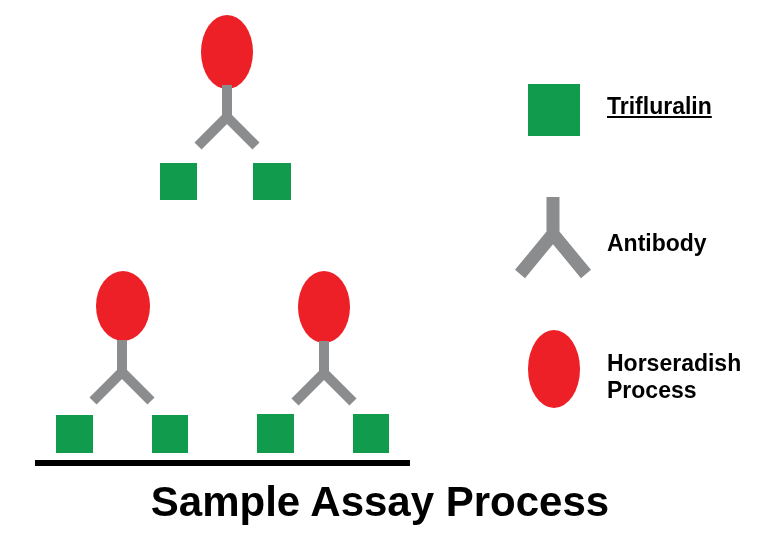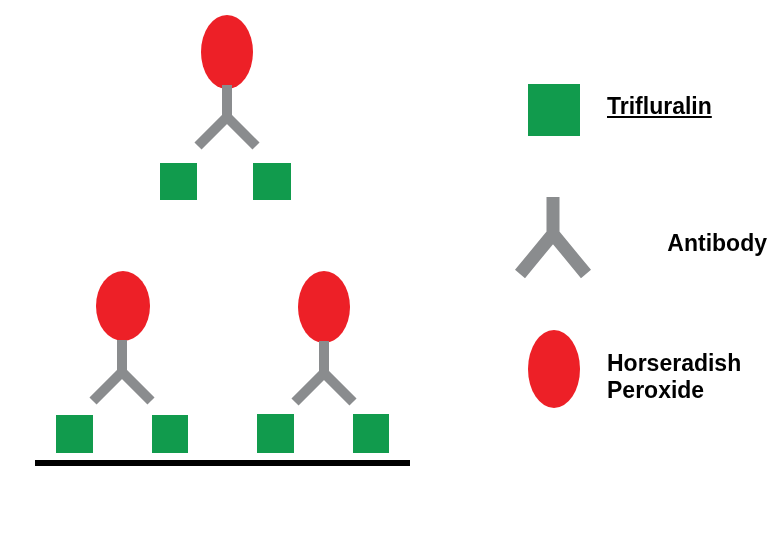--- a/index.html
+++ b/index.html
@@ -49,29 +49,30 @@
     <div class="abs oval" style="left:298px;top:271px;width:52px;height:72px;"></div>
     <svg class="abs ab-svg" style="left:290px;top:341px;" width="68" height="66" viewBox="0 0 68 66">
       <path d="M34 0 L34 32 M34 32 L5 61 M34 32 L63 61" stroke-width="10"></path>
     </svg>
     <div class="abs sq" style="left:257px;top:414px;width:37px;height:39px;"></div>
     <div class="abs sq" style="left:353px;top:414px;width:36px;height:39px;"></div>
   </div>
 
   <div class="abs baseline" style="left:35px;top:460px;width:375px;height:6px;"></div>
 
+  <div class="abs title" style="left:120px;top:479px;width:520px;">Sample Assay Process</div>
 
   <div class="abs" style="left:0;top:0;width:0;height:0;">
 
     <div class="abs sq" style="left:528px;top:84px;width:52px;height:52px;"></div>
     <div class="abs legend-label" style="left:607px;top:93px;width:160px;text-decoration:underline;">Trifluralin</div>
 
     <svg class="abs ab-svg" style="left:515px;top:196px;" width="76" height="84" viewBox="0 0 76 84">
       <path d="M38 1 L38 38 M38 38 L5 78 M38 38 L71 78" stroke-width="13"></path>
     </svg>
-    <div class="abs legend-label" style="left:607px;top:230px;width:160px;text-align:right;">Antibody</div>
+    <div class="abs legend-label" style="left:607px;top:230px;width:160px;">Antibody</div>
 
     <div class="abs oval" style="left:528px;top:330px;width:52px;height:78px;"></div>
-    <div class="abs legend-label" style="left:607px;top:350px;width:145px;">Horseradish Peroxide</div>
+    <div class="abs legend-label" style="left:607px;top:350px;width:145px;">Horseradish Process</div>
 
   </div>
 
 </div>
 
 </body></html>

